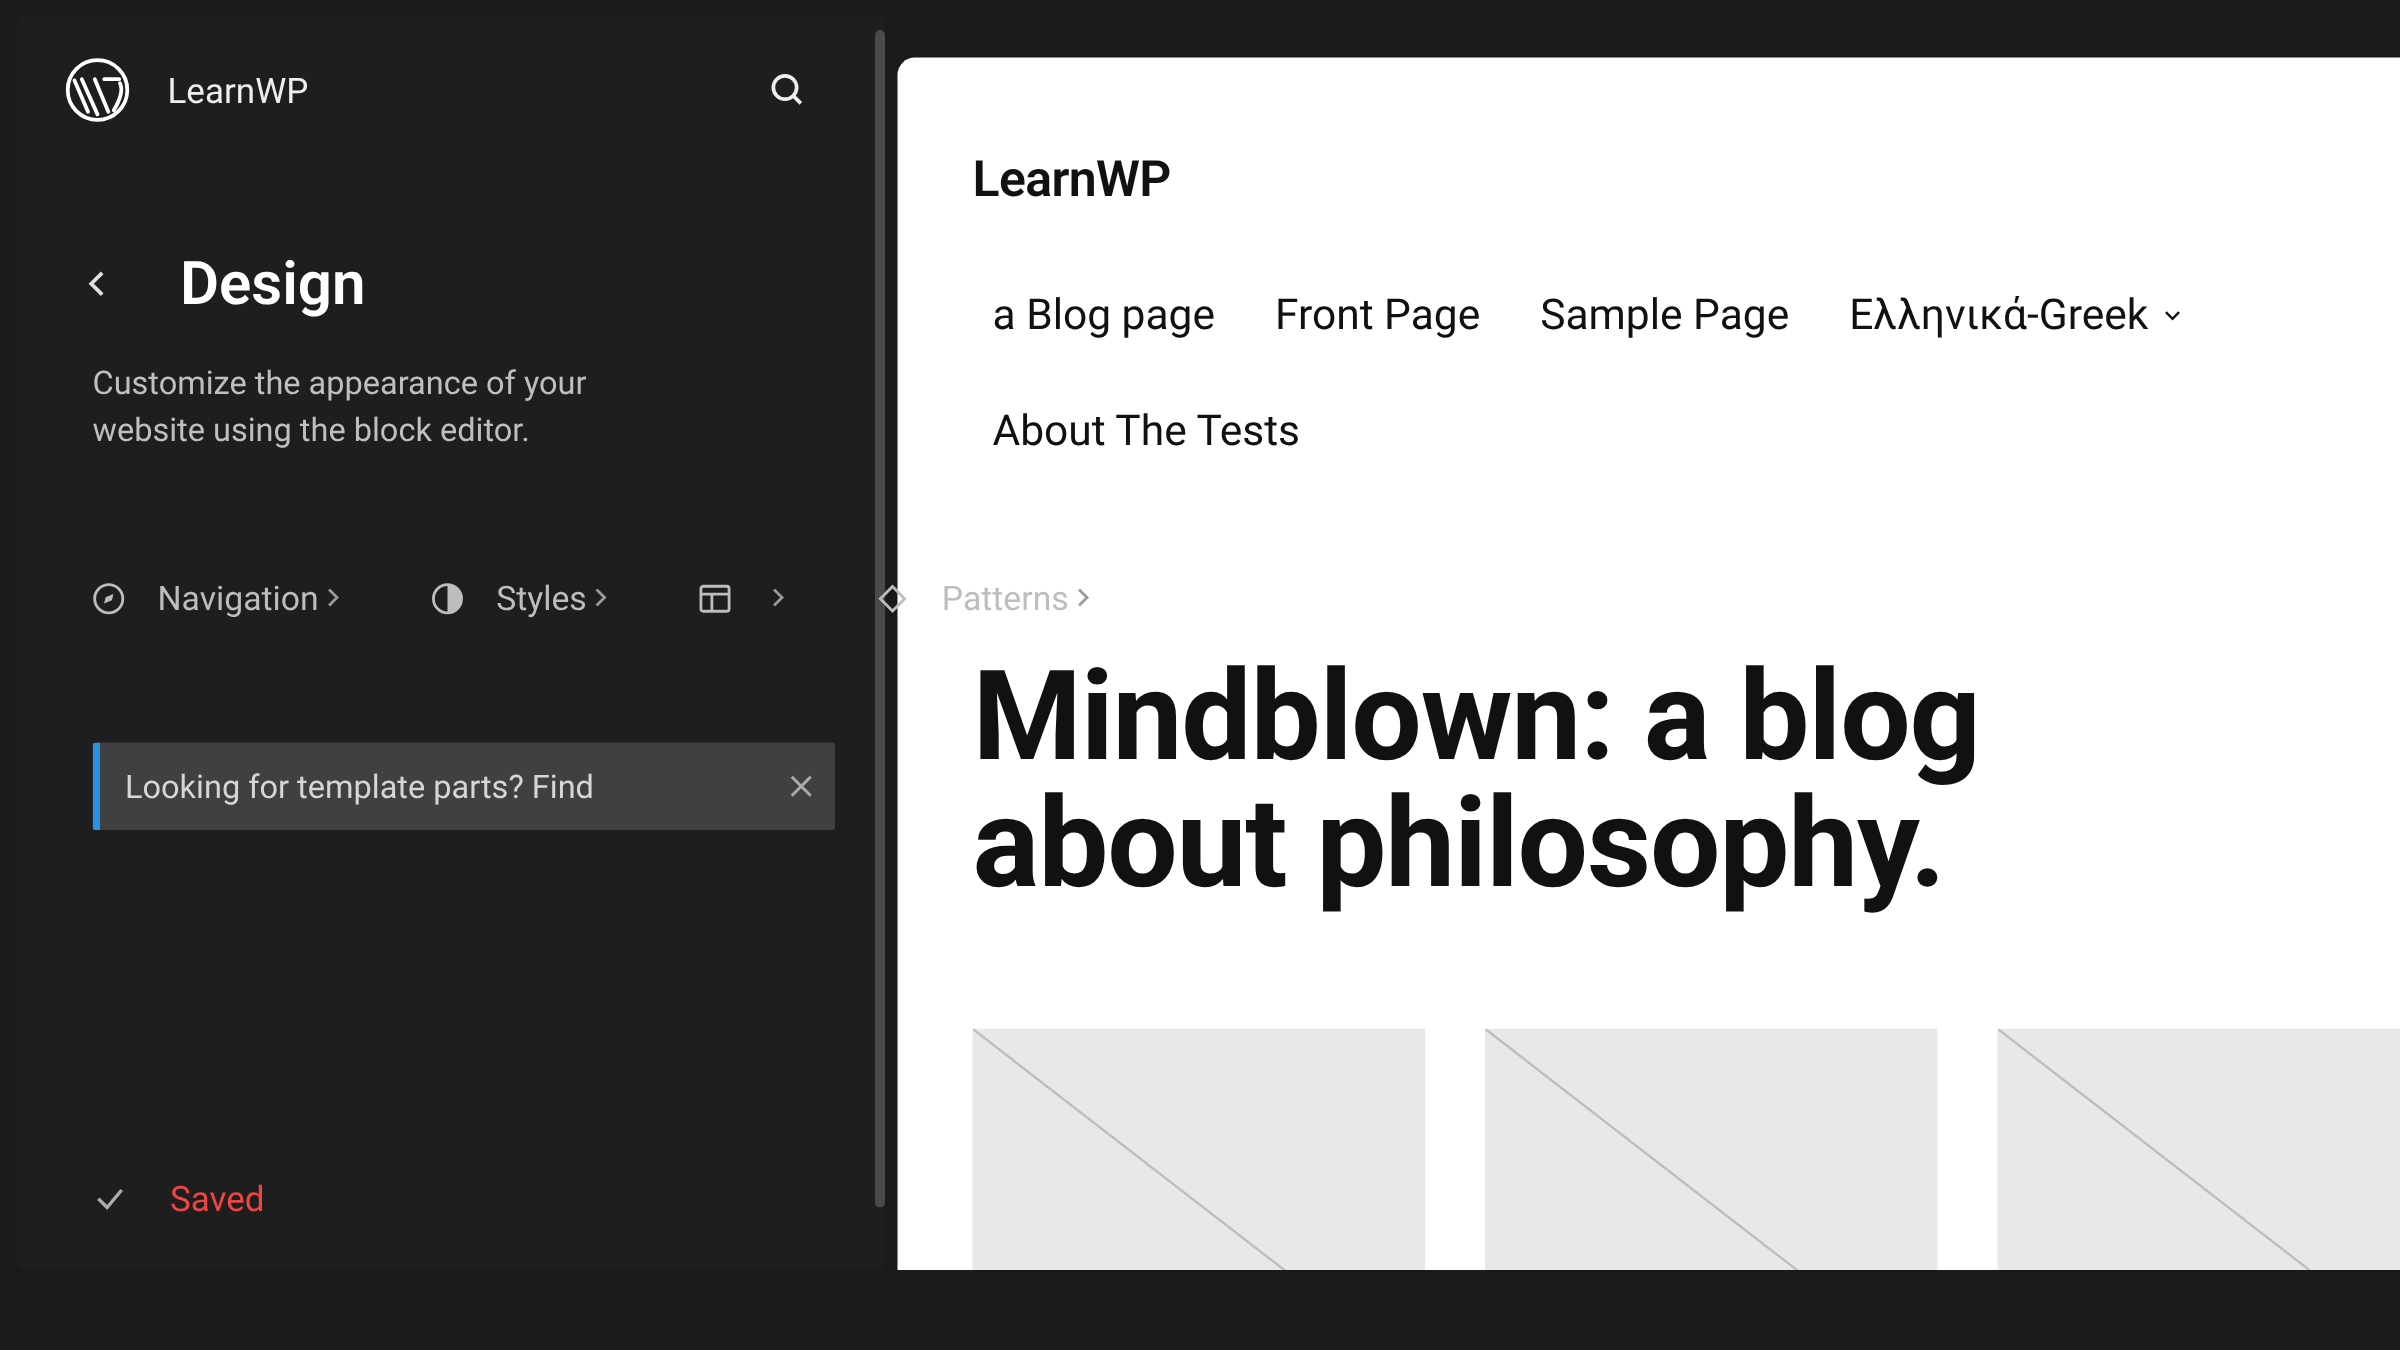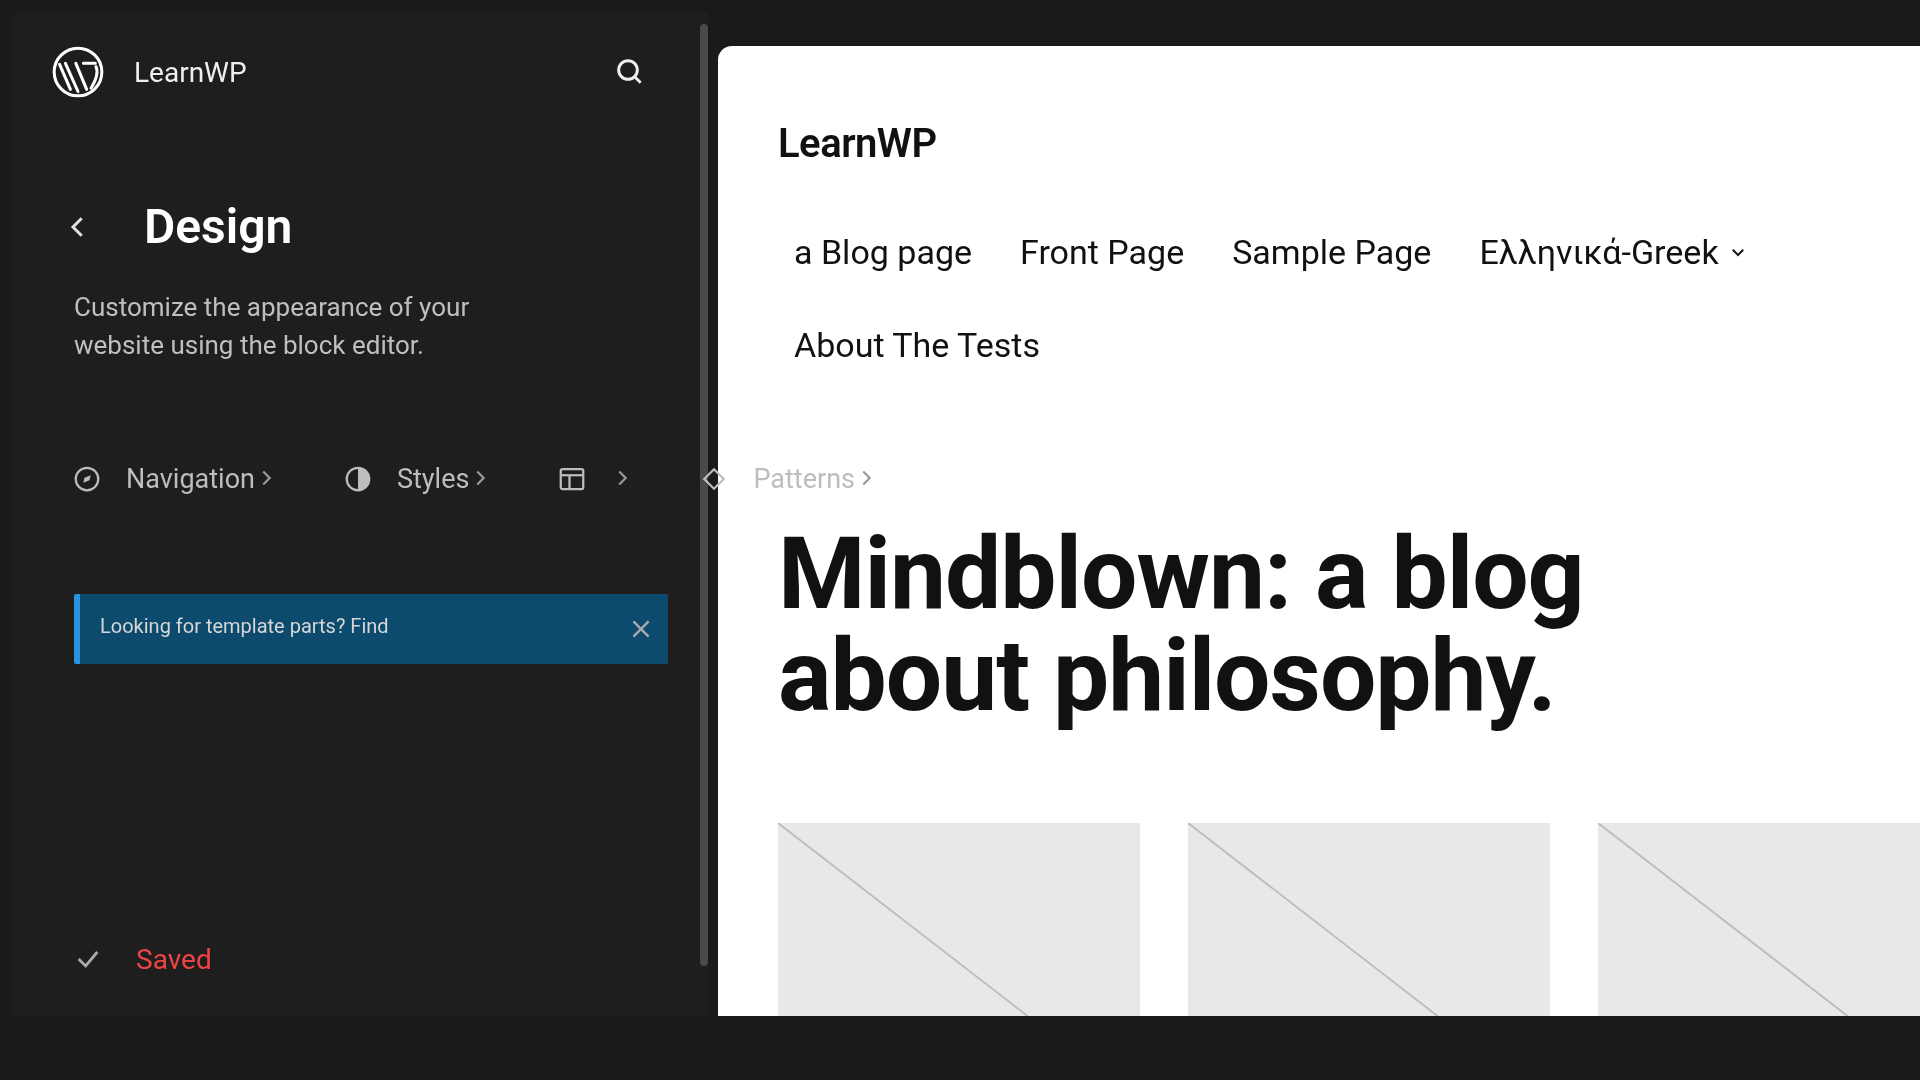--- a/index.html
+++ b/index.html
@@ -48,25 +48,25 @@
   }
   .menu-item.active { background:#2f2f2f; color:#fff; }
   .menu-item .mi-icon { width: 34px; height: 34px; display:flex; align-items:center; justify-content:center; margin-right: 22px; }
   .menu-item .mi-label { font-size: 27px; flex: 1; }
   .menu-item .mi-chev { width: 24px; height: 24px; color:#9a9a9a; }
   .cursor { position:absolute; left: 492px; top: 28px; color:#fff; font-size: 18px; pointer-events:none; }
 
   .notice {
     margin: 80px 40px 0 62px;
     border-left: 6px solid var(--accent, #2993e0);
-    background: #0c4a6e;
+    background: #404040;
     padding: 18px 64px 8px 20px;
     position: relative;
     color:#d6d6d6;
-    font-size: 20px;
+    font-size: 26px;
     line-height: 1.4;
     border-radius: 2px;
     height: 70px;
     overflow: hidden;
   }
   .notice-close { position:absolute; right: 10px; top: 18px; width: 34px; height: 34px; color:#aaa; cursor:pointer; display:flex; align-items:center; justify-content:center; }
 
   .sb-footer {
     margin-top: auto;
     padding: 30px 62px 40px;

